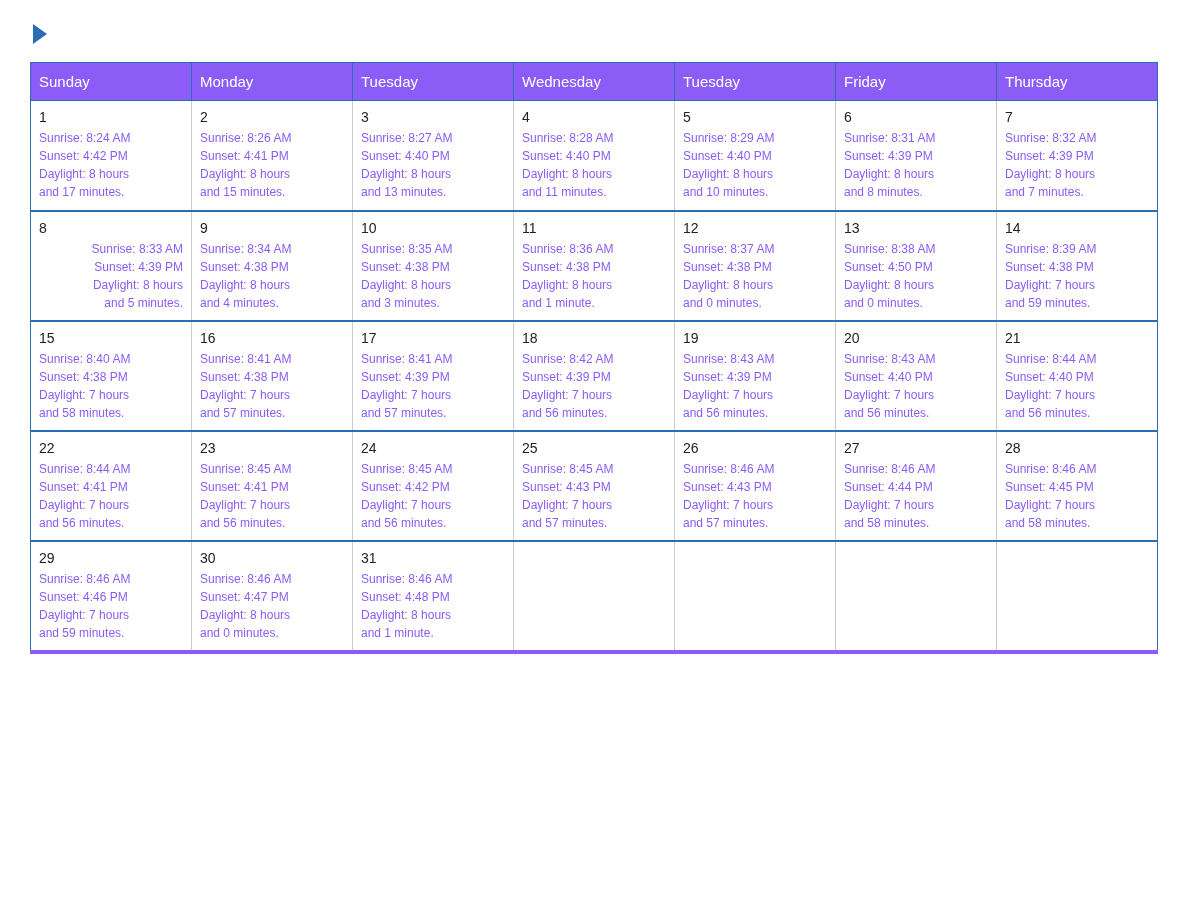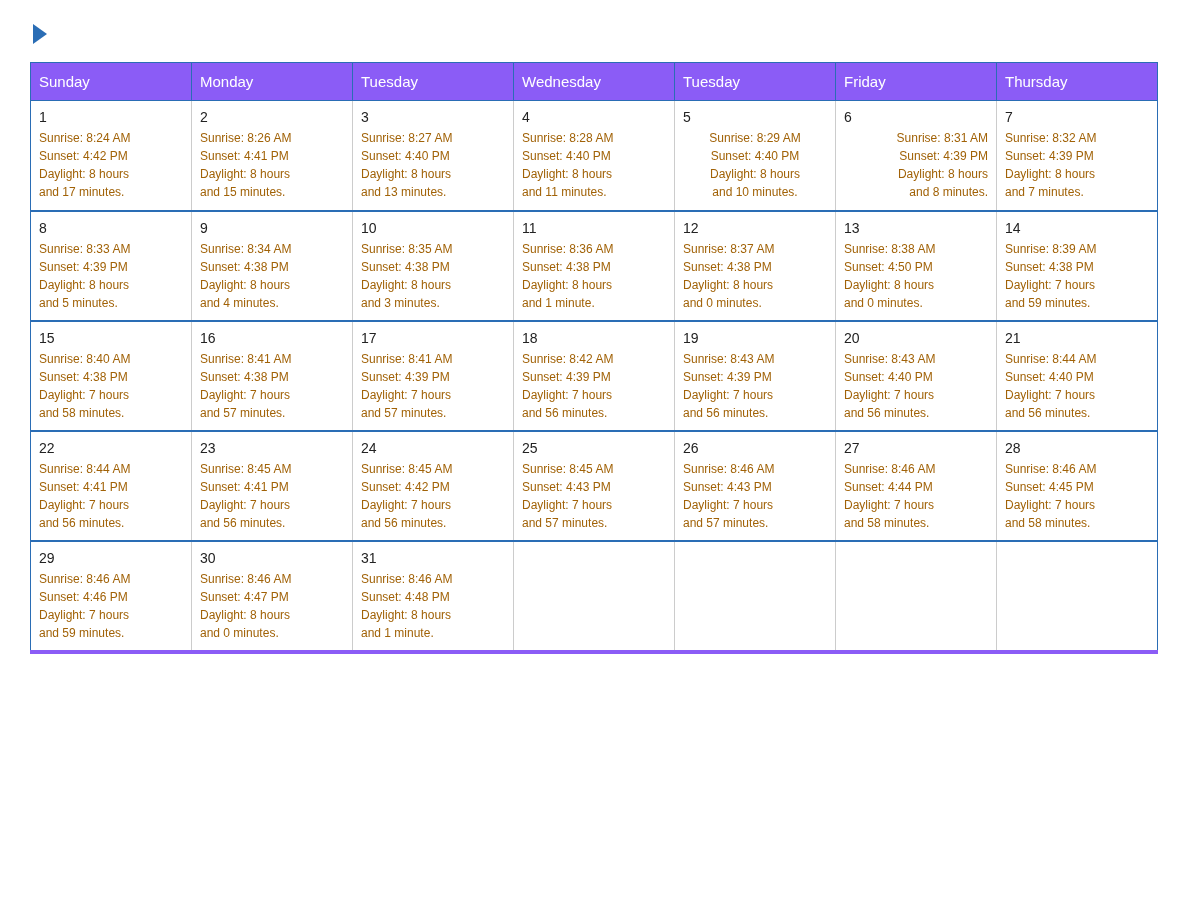--- a/index.html
+++ b/index.html
@@ -97,21 +97,21 @@
     }
     .day-number {
       font-size: 14px;
       font-weight: normal;
       display: block;
       margin-bottom: 4px;
     }
     .day-info {
       font-size: 12px;
       line-height: 1.5;
-      color: #a16207;
+      color: #8b5cf6;
     }
     tbody tr:last-child {
       border-bottom: 4px solid #8b5cf6;
     }
   </style>
 </head>
 <body>
 
 <div class="header">
   <div class="logo">
@@ -164,44 +164,44 @@
         </td>
         <td>
           <span class="day-number">4</span>
           <div class="day-info" style="white-space: pre-line;">Sunrise: 8:28 AM
 Sunset: 4:40 PM
 Daylight: 8 hours
 and 11 minutes.</div>
         </td>
         <td>
           <span class="day-number">5</span>
-          <div class="day-info" style="white-space: pre-line; text-align: center;">Sunrise: 8:29 AM
+          <div class="day-info" style="white-space: pre-line;">Sunrise: 8:29 AM
 Sunset: 4:40 PM
 Daylight: 8 hours
 and 10 minutes.</div>
         </td>
         <td>
           <span class="day-number">6</span>
-          <div class="day-info" style="white-space: pre-line; text-align: right;">Sunrise: 8:31 AM
+          <div class="day-info" style="white-space: pre-line;">Sunrise: 8:31 AM
 Sunset: 4:39 PM
 Daylight: 8 hours
 and 8 minutes.</div>
         </td>
         <td>
           <span class="day-number">7</span>
           <div class="day-info" style="white-space: pre-line;">Sunrise: 8:32 AM
 Sunset: 4:39 PM
 Daylight: 8 hours
 and 7 minutes.</div>
         </td>
       </tr>
       <tr>
         <td>
           <span class="day-number">8</span>
-          <div class="day-info" style="white-space: pre-line;">Sunrise: 8:33 AM
+          <div class="day-info" style="white-space: pre-line; text-align: right;">Sunrise: 8:33 AM
 Sunset: 4:39 PM
 Daylight: 8 hours
 and 5 minutes.</div>
         </td>
         <td>
           <span class="day-number">9</span>
           <div class="day-info" style="white-space: pre-line;">Sunrise: 8:34 AM
 Sunset: 4:38 PM
 Daylight: 8 hours
 and 4 minutes.</div>

